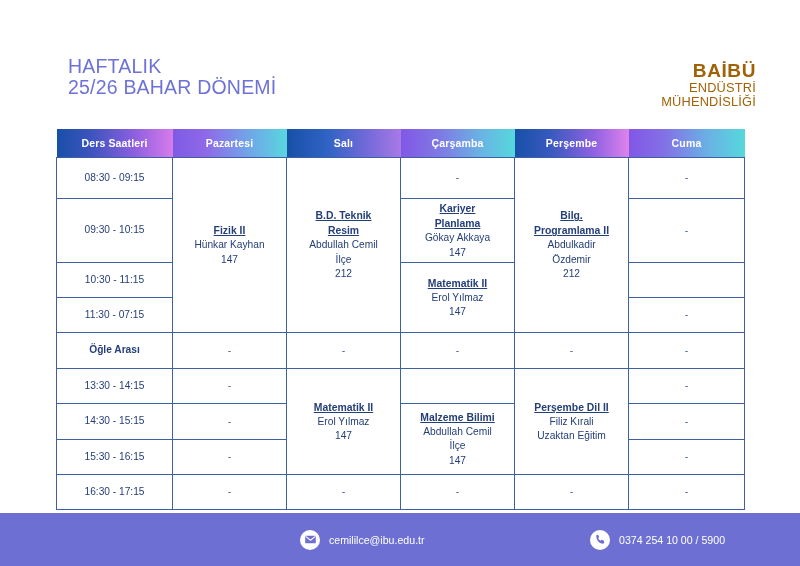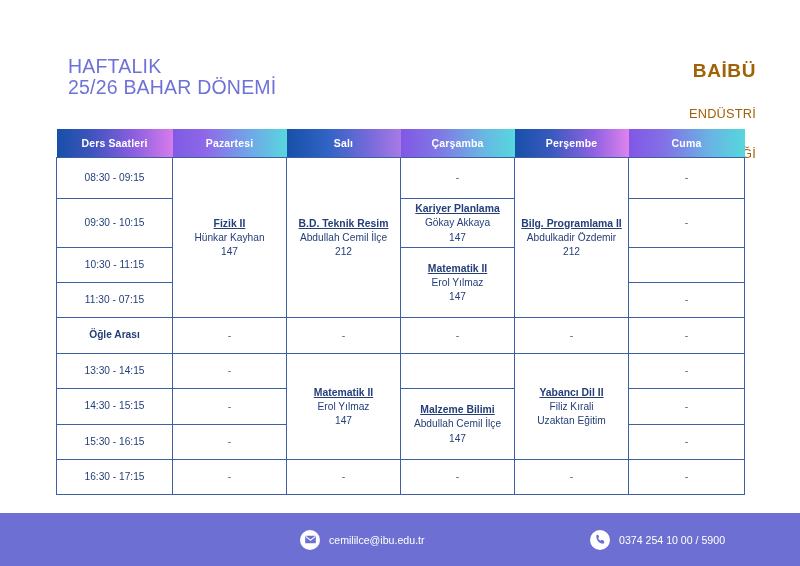--- a/index.html
+++ b/index.html
@@ -49,21 +49,20 @@
     font-size: 19px;
     font-weight: 700;
     letter-spacing: 0.6px;
     line-height: 21px;
   }
   #brand-sub {
     font-size: 12.8px;
     font-weight: 400;
     letter-spacing: 0.2px;
     line-height: 13.5px;
-    margin-top: 26px;
   }
 
   
   #schedule {
     position: absolute;
     left: 56px;
     top: 129px;
     width: 688px;
     border-collapse: collapse;
     table-layout: fixed;
@@ -81,21 +80,21 @@
   }
   .hdr-a { background: linear-gradient(90deg,#1850A8 0%, #3E54BE 30%, #8B5FE0 66%, #D77BEA 100%); }
   .hdr-b { background: linear-gradient(90deg,#7D5BE4 0%, #8F68E8 28%, #6FA8E8 68%, #58D6DE 100%); }
   .hdr-c { background: linear-gradient(90deg,#1850A8 0%, #2F63C4 35%, #7C6BDC 75%, #A87AE6 100%); }
   .hdr-d { background: linear-gradient(90deg,#8257E6 0%, #7F7AE4 35%, #68B6E4 72%, #55D8DC 100%); }
   .hdr-e { background: linear-gradient(90deg,#1850A8 0%, #3659BE 30%, #9162E2 70%, #DE83EC 100%); }
   .hdr-f { background: linear-gradient(90deg,#8257E6 0%, #8370E6 30%, #69B4E4 70%, #55D8DC 100%); }
 
   #schedule td {
     border: 1px solid #3F5FA3;
-    padding: 2px 1px;
+    padding: 2px 18px;
     text-align: center;
     vertical-align: middle;
     color: #243E78;
     font-size: 10.2px;
     line-height: 14.5px;
   }
   .time-cell {
     font-size: 10.2px;
     color: #243E78;
   }
@@ -253,21 +252,21 @@
     <tr style="height:35px">
       <td class="time-cell">13:30 - 14:15</td>
       <td><span class="dash">-</span></td>
       <td rowspan="3">
         <span class="course-title">Matematik II</span>
         <span class="course-line">Erol Yılmaz</span>
         <span class="course-line">147</span>
       </td>
       <td class="empty-cell"></td>
       <td rowspan="3">
-        <span class="course-title">Yabancı Dil II</span>
+        <span class="course-title">Perşembe Dil II</span>
         <span class="course-line">Filiz Kırali</span>
         <span class="course-line">Uzaktan Eğitim</span>
       </td>
       <td><span class="dash">-</span></td>
     </tr>
 
     <tr style="height:36px">
       <td class="time-cell">14:30 - 15:15</td>
       <td><span class="dash">-</span></td>
       <td rowspan="2">

